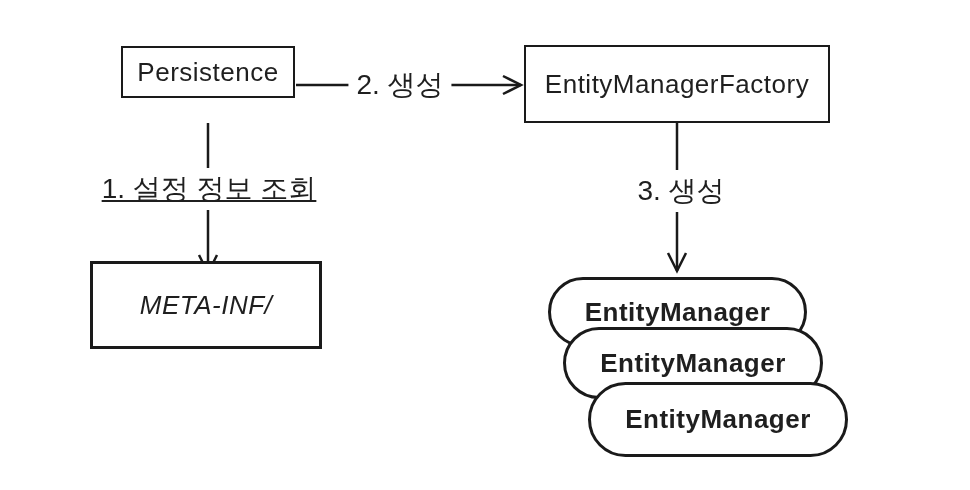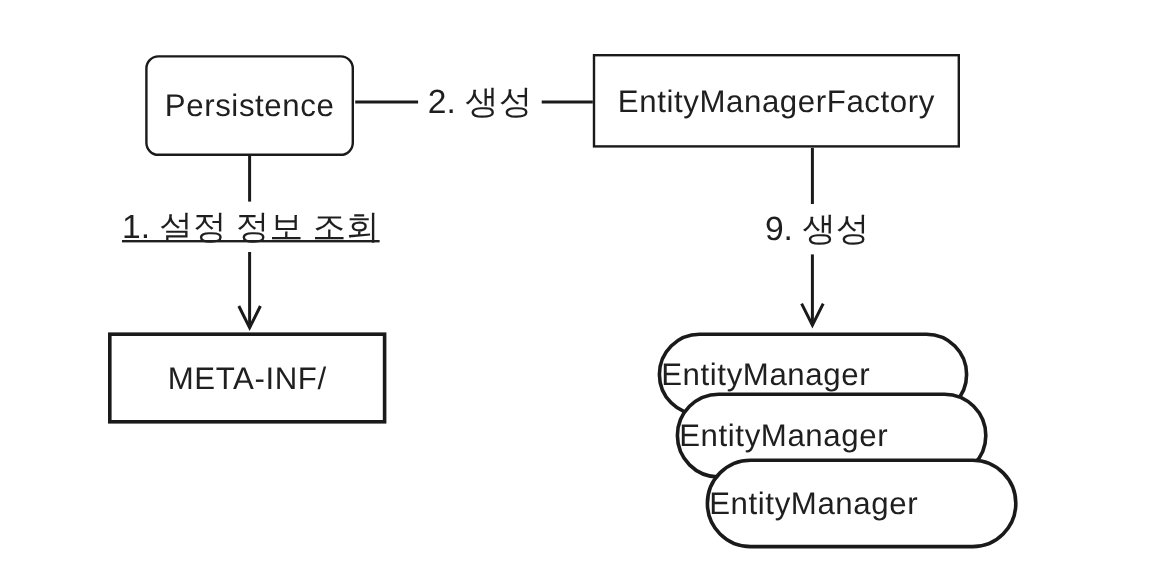--- a/index.html
+++ b/index.html
@@ -33,23 +33,23 @@
     align-items: center;
     justify-content: center;
     text-align: center;
     font-size: 26px;
     letter-spacing: 0.5px;
     z-index: 2;
   }
   .node-box.thick {
     border-width: 3px;
   }
-  #persistence-box   { left: 121px; top: 46px;  width: 174px; height: 84px; border-radius: 11px; }
-  #emf-box           { left: 494px; top: 45px;  width: 306px; height: 78px; }
-  #meta-box          { left: 90px;  top: 277px; width: 232px; height: 76px; line-height: 32px; }
+  #persistence-box   { left: 121px; top: 46px;  width: 174px; height: 52px; }
+  #emf-box           { left: 524px; top: 45px;  width: 306px; height: 78px; }
+  #meta-box          { left: 90px;  top: 261px; width: 232px; height: 88px; line-height: 32px; font-style: italic; }
 
   .edge-label {
     position: absolute;
     transform: translate(-50%, -50%);
     background: #ffffff;
     padding: 2px 8px;
     font-size: 28px;
     white-space: nowrap;
     z-index: 3;
     text-align: center;
@@ -58,22 +58,24 @@
   #step1-label { left: 209px; top: 189px; text-decoration: underline; }
   #step3-label { left: 681px; top: 191px; }
 
   .pill {
     position: absolute;
     box-sizing: border-box;
     background: #ffffff;
     border: 3px solid #1a1a1a;
     display: flex;
     align-items: center;
+    justify-content: center;
     font-size: 26px;
     letter-spacing: 0.5px;
+    font-weight: bold;
   }
   #em-pill-1 { left: 548px; top: 277px; width: 259px; height: 70px; border-radius: 35px; z-index: 4; }
   #em-pill-2 { left: 563px; top: 327px; width: 260px; height: 72px; border-radius: 36px; z-index: 5; }
   #em-pill-3 { left: 588px; top: 382px; width: 260px; height: 75px; border-radius: 38px; z-index: 6; }
 </style>
 </head>
 <body>
 
 <div id="canvas">
 
@@ -100,21 +102,21 @@
   <div class="node-box thick" id="meta-box">
     <span>
       <span style="display:block;">META-INF/</span>
     </span>
   </div>
 
   <div class="edge-label" id="step2-label">2. 생성</div>
 
   <div class="edge-label" id="step1-label">1. 설정 정보 조회</div>
 
-  <div class="edge-label" id="step3-label">9. 생성</div>
+  <div class="edge-label" id="step3-label">3. 생성</div>
 
   <div class="pill" id="em-pill-1">
     <span>EntityManager</span>
   </div>
 
   <div class="pill" id="em-pill-2">
     <span>EntityManager</span>
   </div>
 
   <div class="pill" id="em-pill-3">

